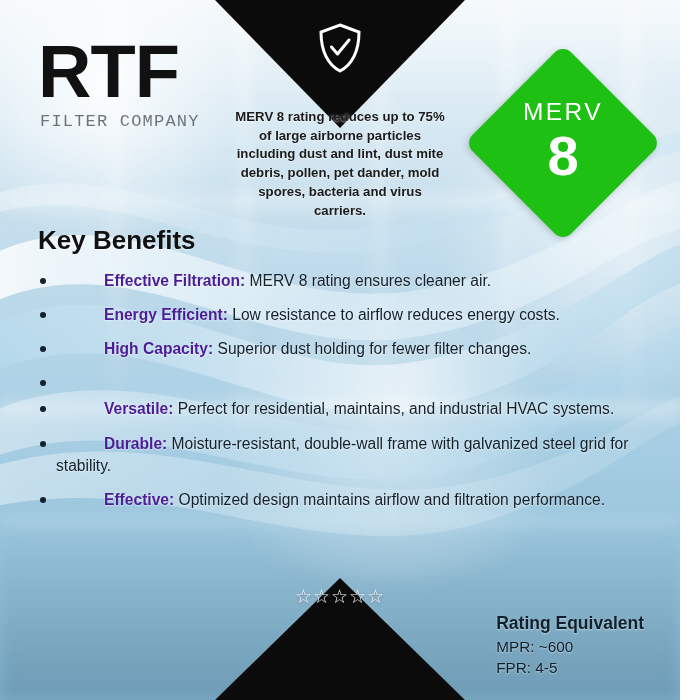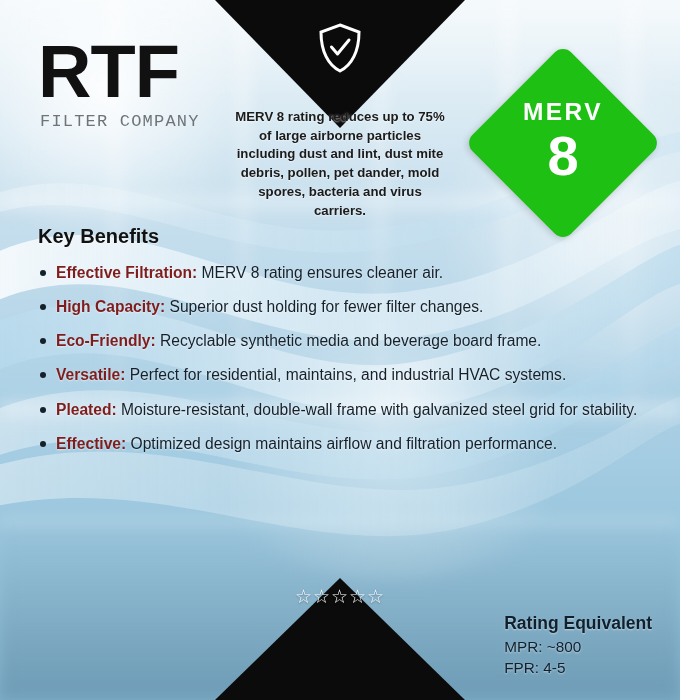--- a/index.html
+++ b/index.html
@@ -158,40 +158,40 @@
     position: absolute;
     inset: 0;
     display: flex;
     flex-direction: column;
     align-items: center;
     justify-content: center;
     color: #fff;
   }
   .diamond-label {
     font-size: 24.5px;
-    font-weight: bold;
+    font-weight: normal;
     letter-spacing: 2.4px;
     line-height: 1;
   }
   .diamond-value {
     font-size: 56px;
     font-weight: bold;
     line-height: 1.05;
     margin-top: 2px;
   }
 
   
   .benefits {
     position: absolute;
     left: 34px;
     top: 225px;
     width: 632px;
   }
   .benefits-title {
-    font-size: 20px;
+    font-size: 26px;
     font-weight: bold;
     color: #111;
     margin: 0 0 14px 4px;
     text-shadow: 0 1px 2px rgba(255,255,255,.6);
   }
   .benefit {
     display: flex;
     align-items: flex-start;
     margin-bottom: 12px;
     font-size: 15.6px;
@@ -201,21 +201,22 @@
   }
   .bullet {
     flex: 0 0 auto;
     width: 6px;
     height: 6px;
     border-radius: 50%;
     background: #14202a;
     margin: 8px 10px 0 6px;
   }
   .benefit b {
-    color: #7f1d1d;
+    color: #4c1d95;
+    margin-left: 48px;
   }
 
   
   .stars {
     position: absolute;
     left: 50%;
     transform: translateX(-50%);
     bottom: 92px;
     display: flex;
     gap: 2px;
@@ -230,21 +231,21 @@
     position: absolute;
     right: 28px;
     bottom: 22px;
     text-align: left;
     color: #10202c;
     text-shadow: 0 1px 2px rgba(255,255,255,.5);
   }
   .rating-title {
     font-size: 17.5px;
     font-weight: bold;
-    margin: 0 0 3px 0;
+    margin: 0 8px 3px 0;
   }
   .rating-line {
     font-size: 15.3px;
     line-height: 1.33;
   }
 </style>
 </head>
 <body>
 
 <div class="canvas">
@@ -316,53 +317,56 @@
 
   <div class="benefits">
     <div class="benefits-title">Key Benefits</div>
 
     <div class="benefit">
       <span class="bullet"></span>
       <div><b>Effective Filtration:</b>
       <span>MERV 8 rating ensures cleaner air.</span></div>
     </div>
 
+    <div class="benefit">
+      <span class="bullet"></span>
+      <div><b>Energy Efficient:</b>
+      <span>Low resistance to airflow reduces energy costs.</span></div>
+    </div>
 
     <div class="benefit">
       <span class="bullet"></span>
       <div><b>High Capacity:</b>
       <span>Superior dust holding for fewer filter changes.</span></div>
     </div>
 
     <div class="benefit">
       <span class="bullet"></span>
-      <div><b>Eco-Friendly:</b>
-      <span>Recyclable synthetic media and beverage board frame.</span></div>
     </div>
 
     <div class="benefit">
       <span class="bullet"></span>
       <div><b>Versatile:</b>
       <span>Perfect for residential, maintains, and industrial HVAC systems.</span></div>
     </div>
 
     <div class="benefit">
       <span class="bullet"></span>
-      <div><b>Pleated:</b>
+      <div><b>Durable:</b>
       <span>Moisture-resistant, double-wall frame with galvanized steel grid for stability.</span></div>
     </div>
 
     <div class="benefit">
       <span class="bullet"></span>
       <div><b>Effective:</b>
       <span>Optimized design maintains airflow and filtration performance.</span></div>
     </div>
   </div>
 
   <div class="stars">☆☆☆☆☆</div>
 
   <div class="rating">
     <div class="rating-title">Rating Equivalent</div>
-    <div class="rating-line">MPR: ~800</div>
+    <div class="rating-line">MPR: ~600</div>
     <div class="rating-line">FPR: 4-5</div>
   </div>
 
 </div>
 
 </body></html>

